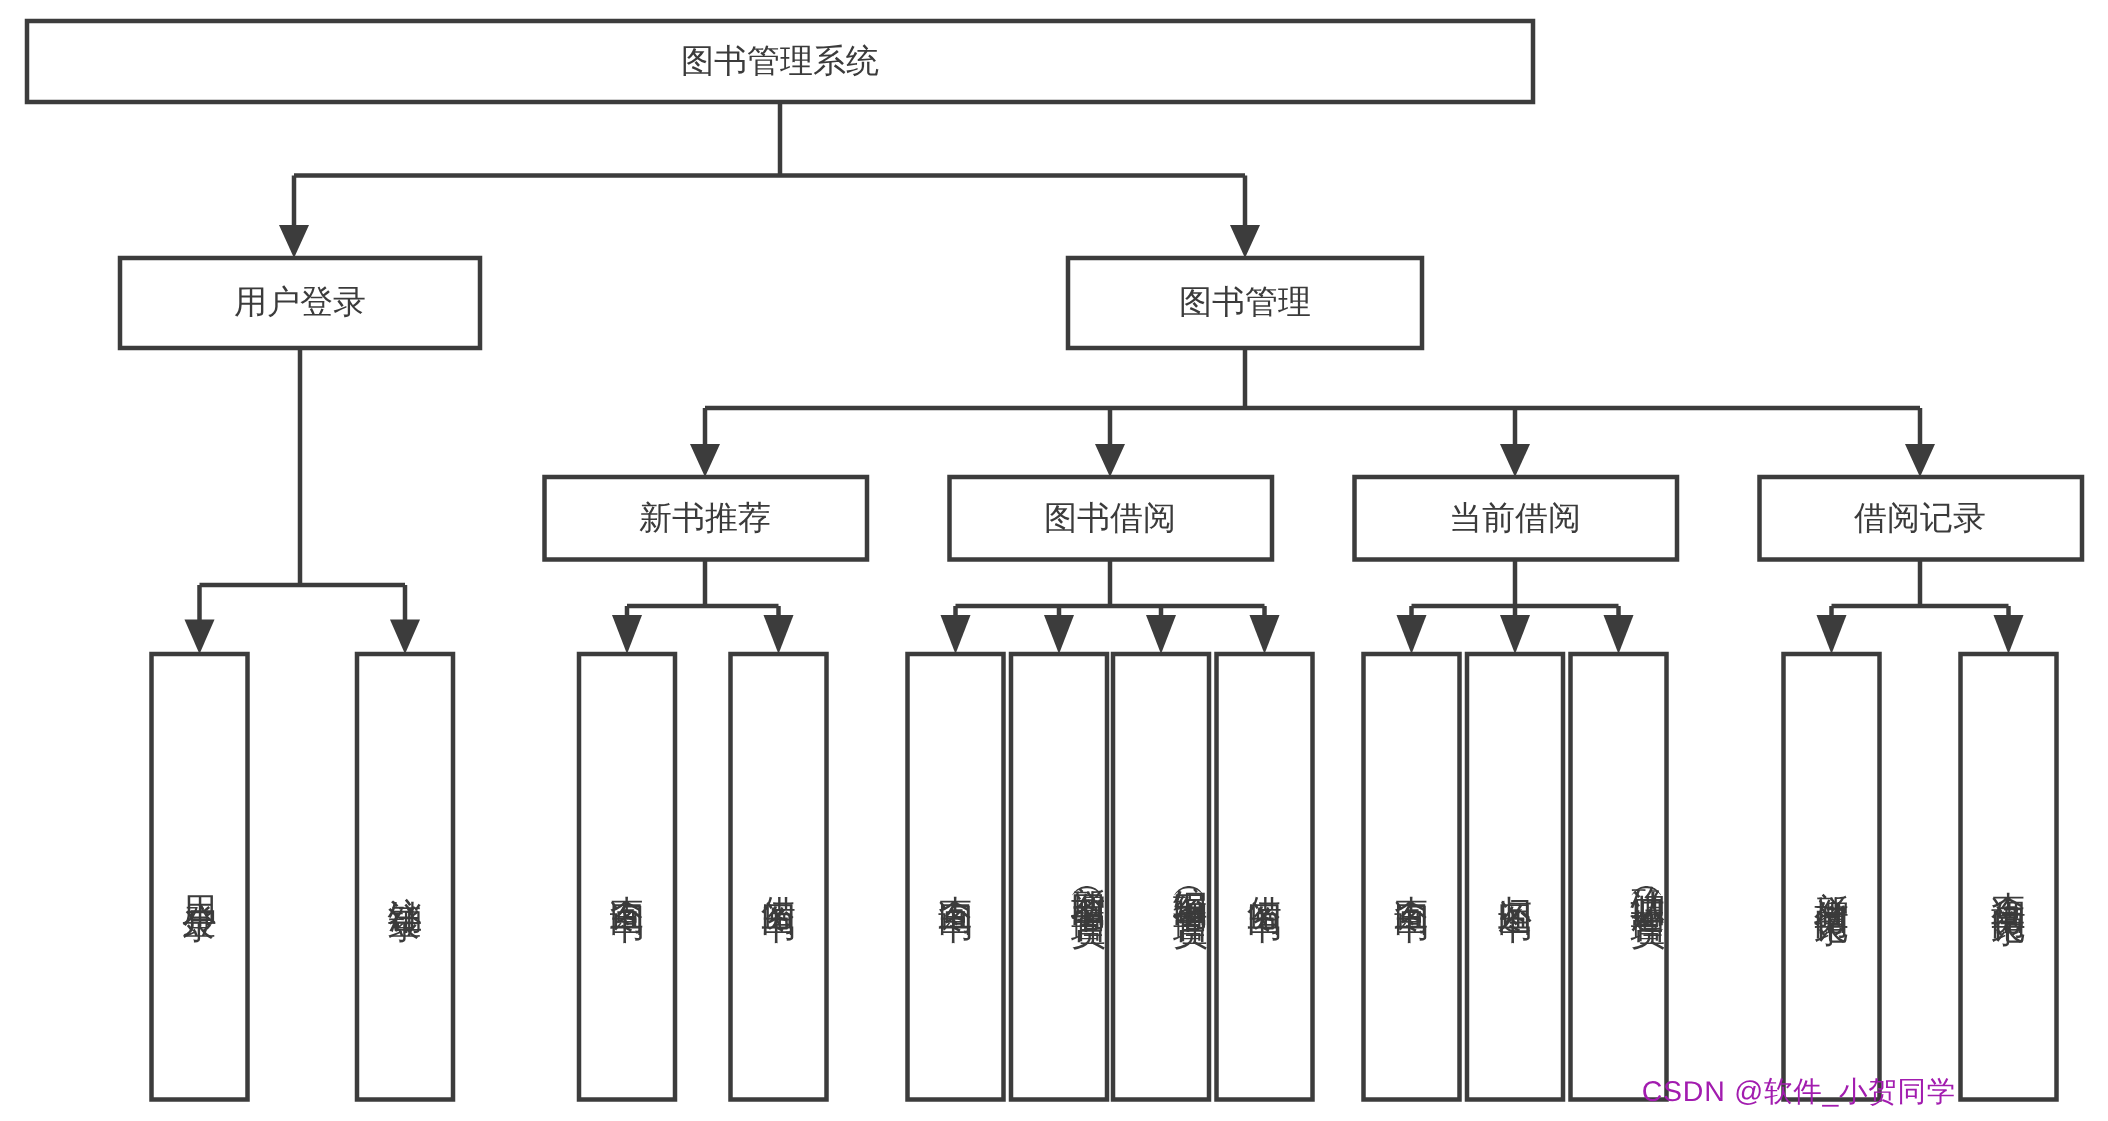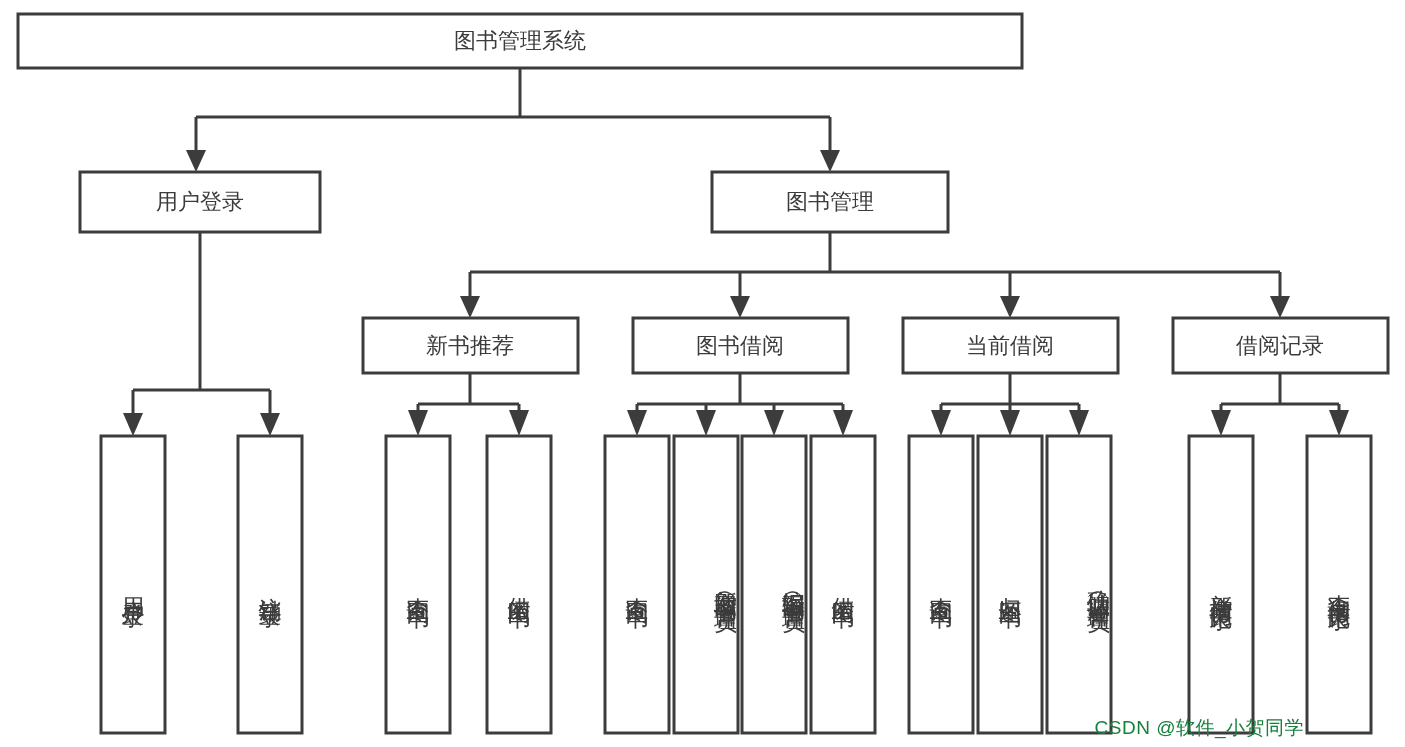--- a/index.html
+++ b/index.html
@@ -61,21 +61,21 @@
     line-height: 1.08;
     letter-spacing: 3px;
     white-space: nowrap;
     text-align: center;
     pointer-events: none;
   }
   .watermark {
     position: absolute;
     right: 8px;
     bottom: 6px;
-    color: #15803d;
+    color: #a21caf;
     font-family: "Liberation Sans", "DejaVu Sans", sans-serif;
     font-size: 19px;
     letter-spacing: 0.5px;
     white-space: nowrap;
   }
 </style>
 </head>
 <body>
 
 <div id="diagram-root">

